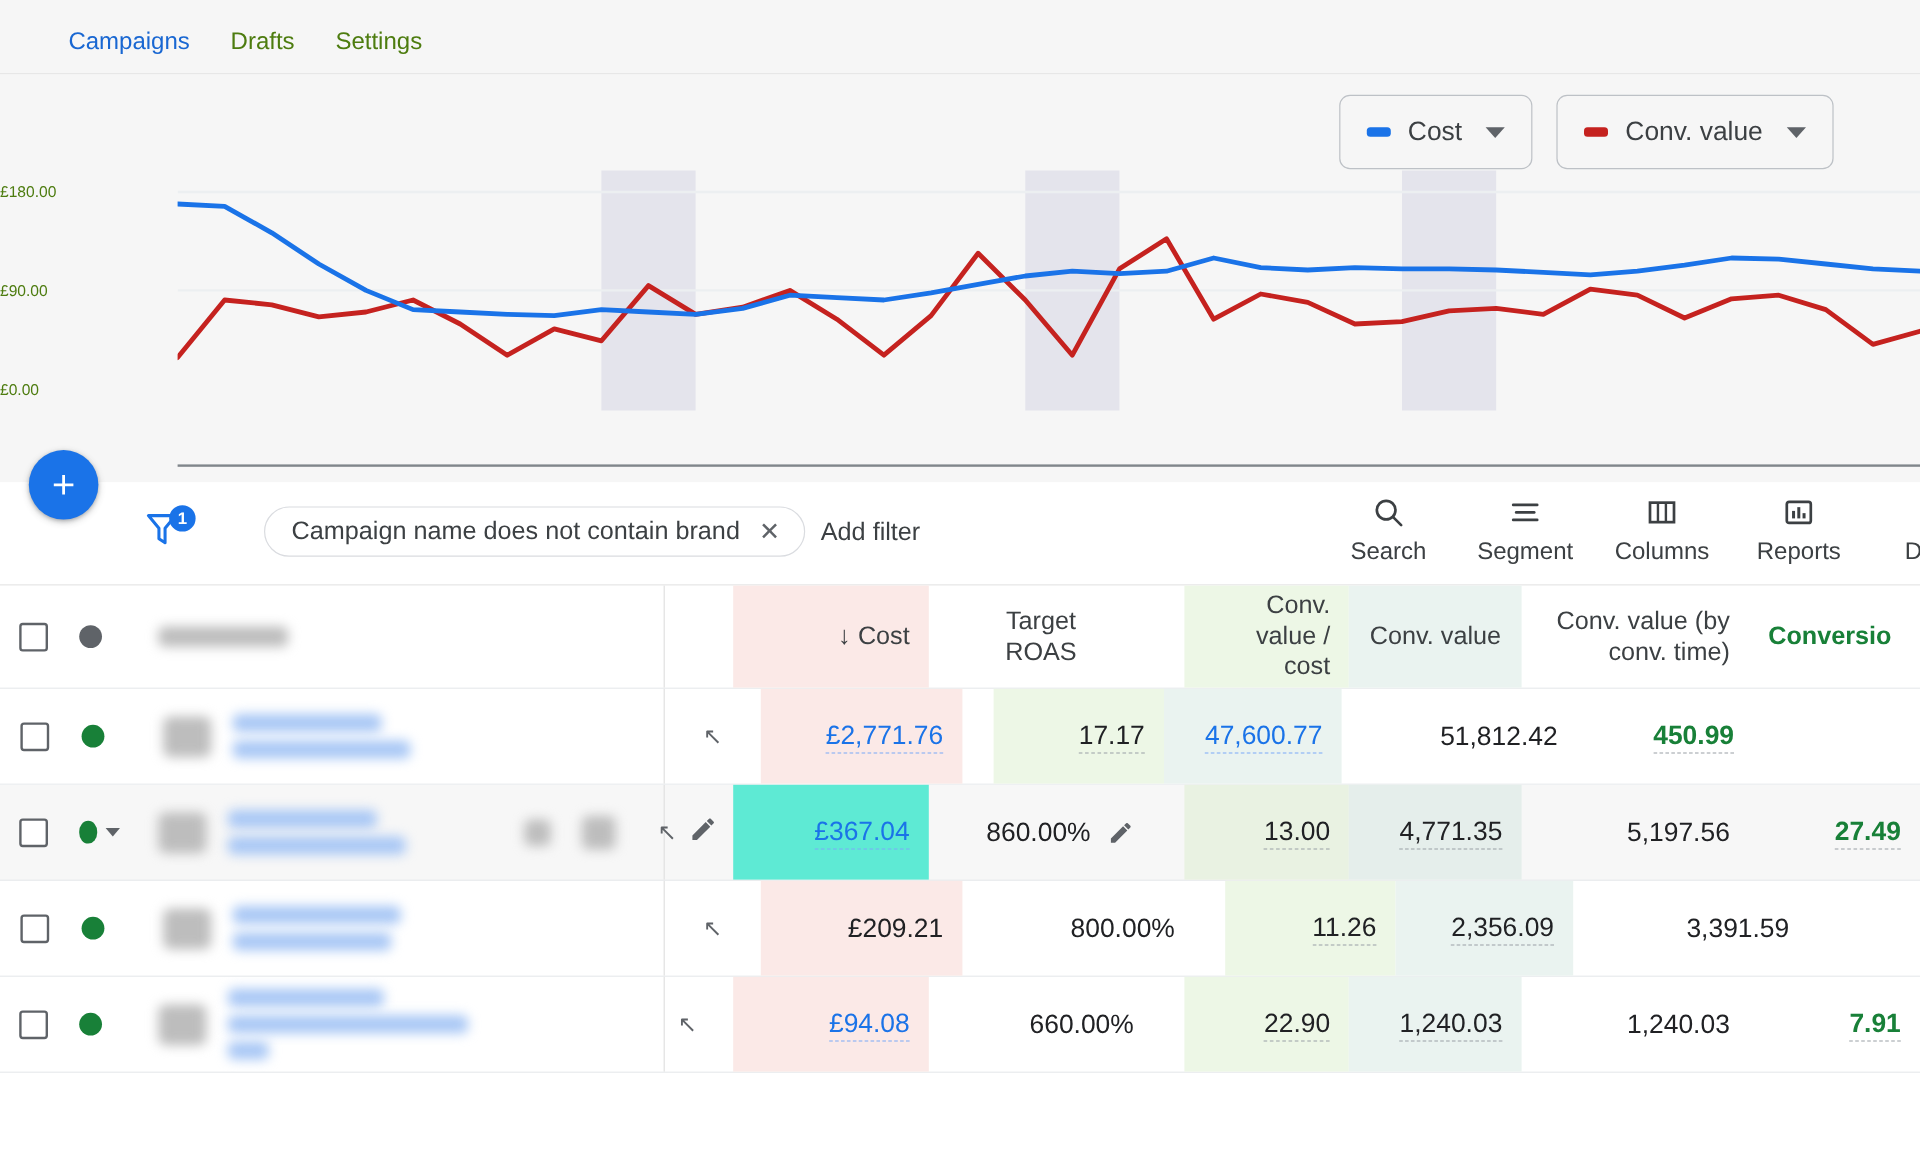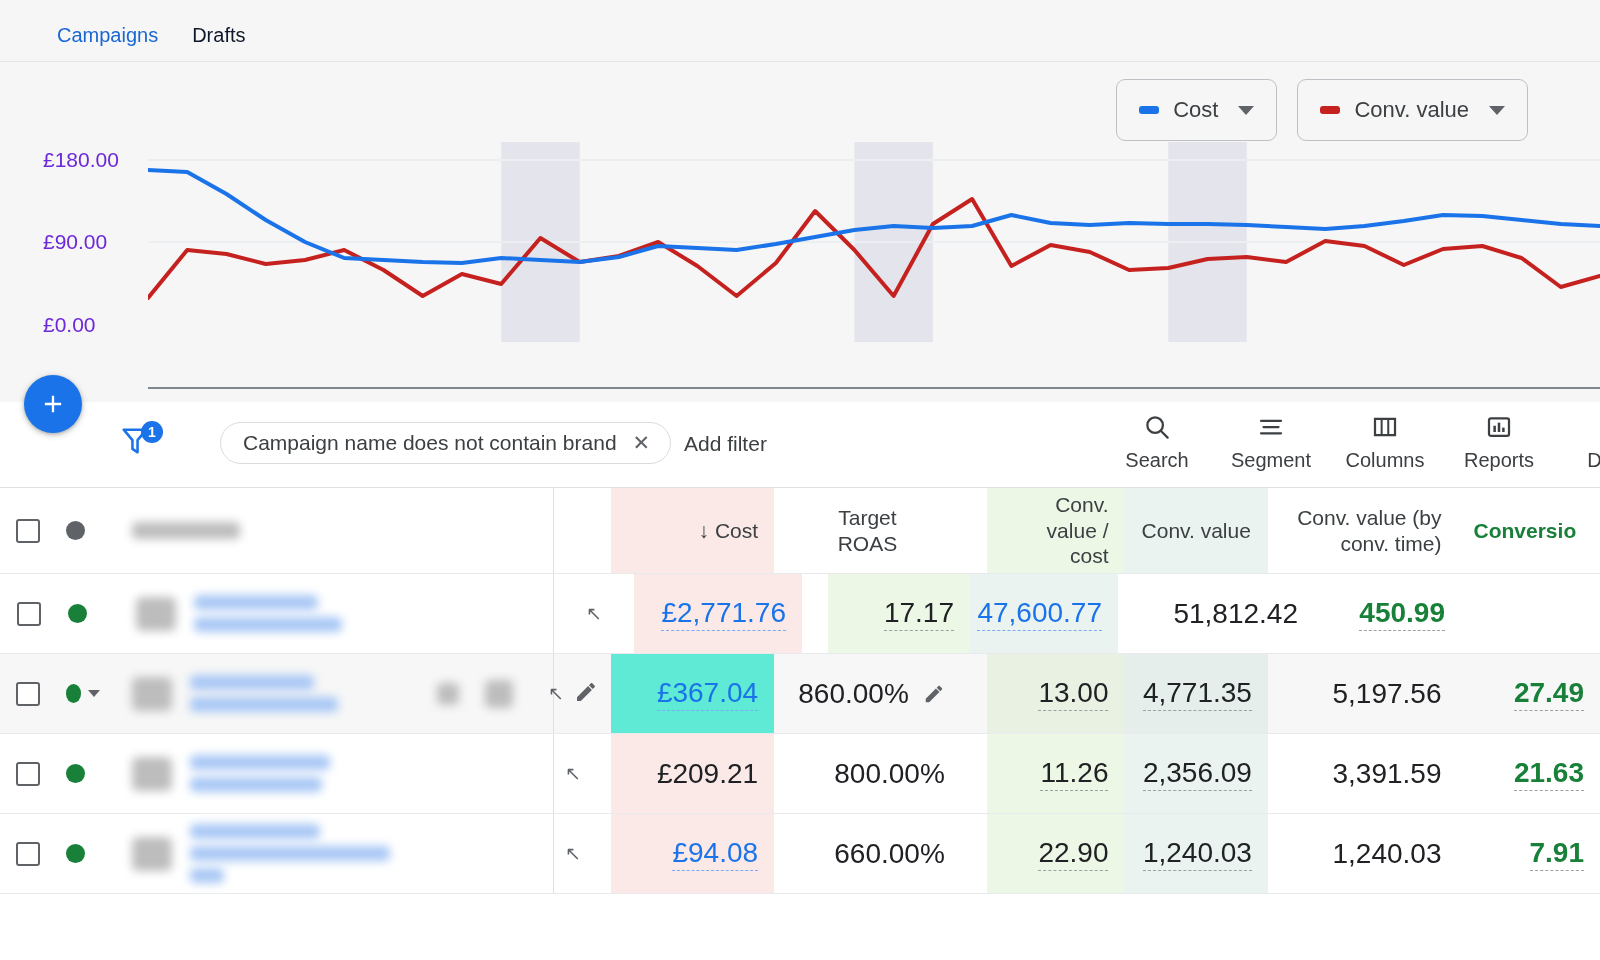--- a/index.html
+++ b/index.html
@@ -21,21 +21,21 @@
     background: #f6f6f6;
     border-bottom: 1px solid #e3e3e3;
     display: flex; align-items: flex-start;
     padding-left: 40px;
   }
   .tab {
     position: relative;
     font-size: 20px;
     line-height: 1;
     padding: 25px 17px 22px 17px;
-    color: #0f172a;
+    color: #4d7c0f;
     cursor: pointer;
     white-space: nowrap;
   }
   .tab.active { color: #1967d2; }
   .tab.active::after {
     content: "";
     position: absolute; left: 3px; right: 3px; bottom: 0;
     height: 4px; background: #1a73e8; border-radius: 2px 2px 0 0;
   }
 
@@ -61,23 +61,22 @@
     width: 0; height: 0;
     border-left: 8px solid transparent;
     border-right: 8px solid transparent;
     border-top: 9px solid #5f6368;
     margin-left: 6px;
   }
 
   .plot { position: absolute; left: 0; top: 80px; width: 1600px; height: 260px; }
   .ytick {
     position: absolute; right: 0; transform: translateY(-50%);
-    font-size: 21px; color: #6d28d9; white-space: nowrap;
+    font-size: 13px; color: #4d7c0f; white-space: nowrap;
     padding-right: 8px;
-    padding-left: 43px;
   }
   .ylabels { position: absolute; left: 0; top: 0; width: 148px; height: 200px; }
   .svgwrap { position: absolute; left: 148px; top: 0; width: 1452px; height: 200px; }
   .xaxis-line {
     position: absolute; left: 148px; top: 245px; width: 1452px; height: 2px;
     background: #80868b;
   }
   .date-label {
     position: absolute; left: 148px; top: 300px;
     font-size: 17px; color: #5f6368;
@@ -147,21 +146,21 @@
   .table { position: absolute; top: 488px; left: 0; width: 1600px; height: 472px; background: #fff; }
   .trow { position: relative; display: flex; width: 1600px; border-bottom: 1px solid #e8eaed; }
   .trow.header { height: 86px; }
   .trow.body { height: 80px; }
   .trow.hover { background: #f7f7f7; }
   .cell { display: flex; align-items: center; padding: 0 16px; overflow: hidden; }
   .cell.num { justify-content: flex-end; text-align: right; }
   .cell.hdr { font-size: 21px; color: #3c4043; line-height: 1.22; }
   .cell.hdr.num { text-align: right; display: flex; justify-content: flex-end; }
   .hdrtxt { text-align: right; }
-  .cell.val { font-size: 28px; color: #202124; }
+  .cell.val { font-size: 22px; color: #202124; }
 
   .c-check  { width: 58px; justify-content: center; padding: 0; }
   .c-status { width: 62px; justify-content: flex-start; padding-left: 10px; }
   .c-name   { width: 434px; }
   .c-mini   { width: 80px; justify-content: center; padding: 0; }
   .c-cost   { width: 168px; background: #fbe9e7; }
   .c-troas  { width: 193px; }
   .c-cvc    { width: 142px; background: #edf7e6; margin-left: 26px; }
   .c-cv     { width: 148px; background: #eaf3f0; }
   .c-cvct   { width: 196px; }
@@ -209,20 +208,23 @@
 
 <div class="app">
 
   <div class="tabbar">
     <div class="tab active">
       <span>Campaigns</span>
     </div>
     <div class="tab">
       <span>Drafts</span>
     </div>
+    <div class="tab">
+      <span>Settings</span>
+    </div>
   </div>
 
   <div class="chartpanel">
 
     <div class="metric-selectors">
       <div class="metric-btn">
         <span class="swatch" style="background:#1a73e8"></span>
         <span>Cost</span>
         <span class="caret"></span>
       </div>
@@ -509,23 +511,20 @@
       </div>
       <div class="cell val num c-cvc">
         <span class="dotted">11.26</span>
       </div>
       <div class="cell val num c-cv">
         <span class="dotted">2,356.09</span>
       </div>
       <div class="cell val num c-cvct">
         <span>3,391.59</span>
       </div>
-      <div class="cell val num c-conv">
-        <span class="green-bold dotted">21.63</span>
-      </div>
     </div>
 
     <div class="trow body">
       <div class="vdivider"></div>
       <div class="cell c-check">
         <span class="checkbox"></span>
       </div>
       <div class="cell c-status">
         <span class="dot green"></span>
       </div>

